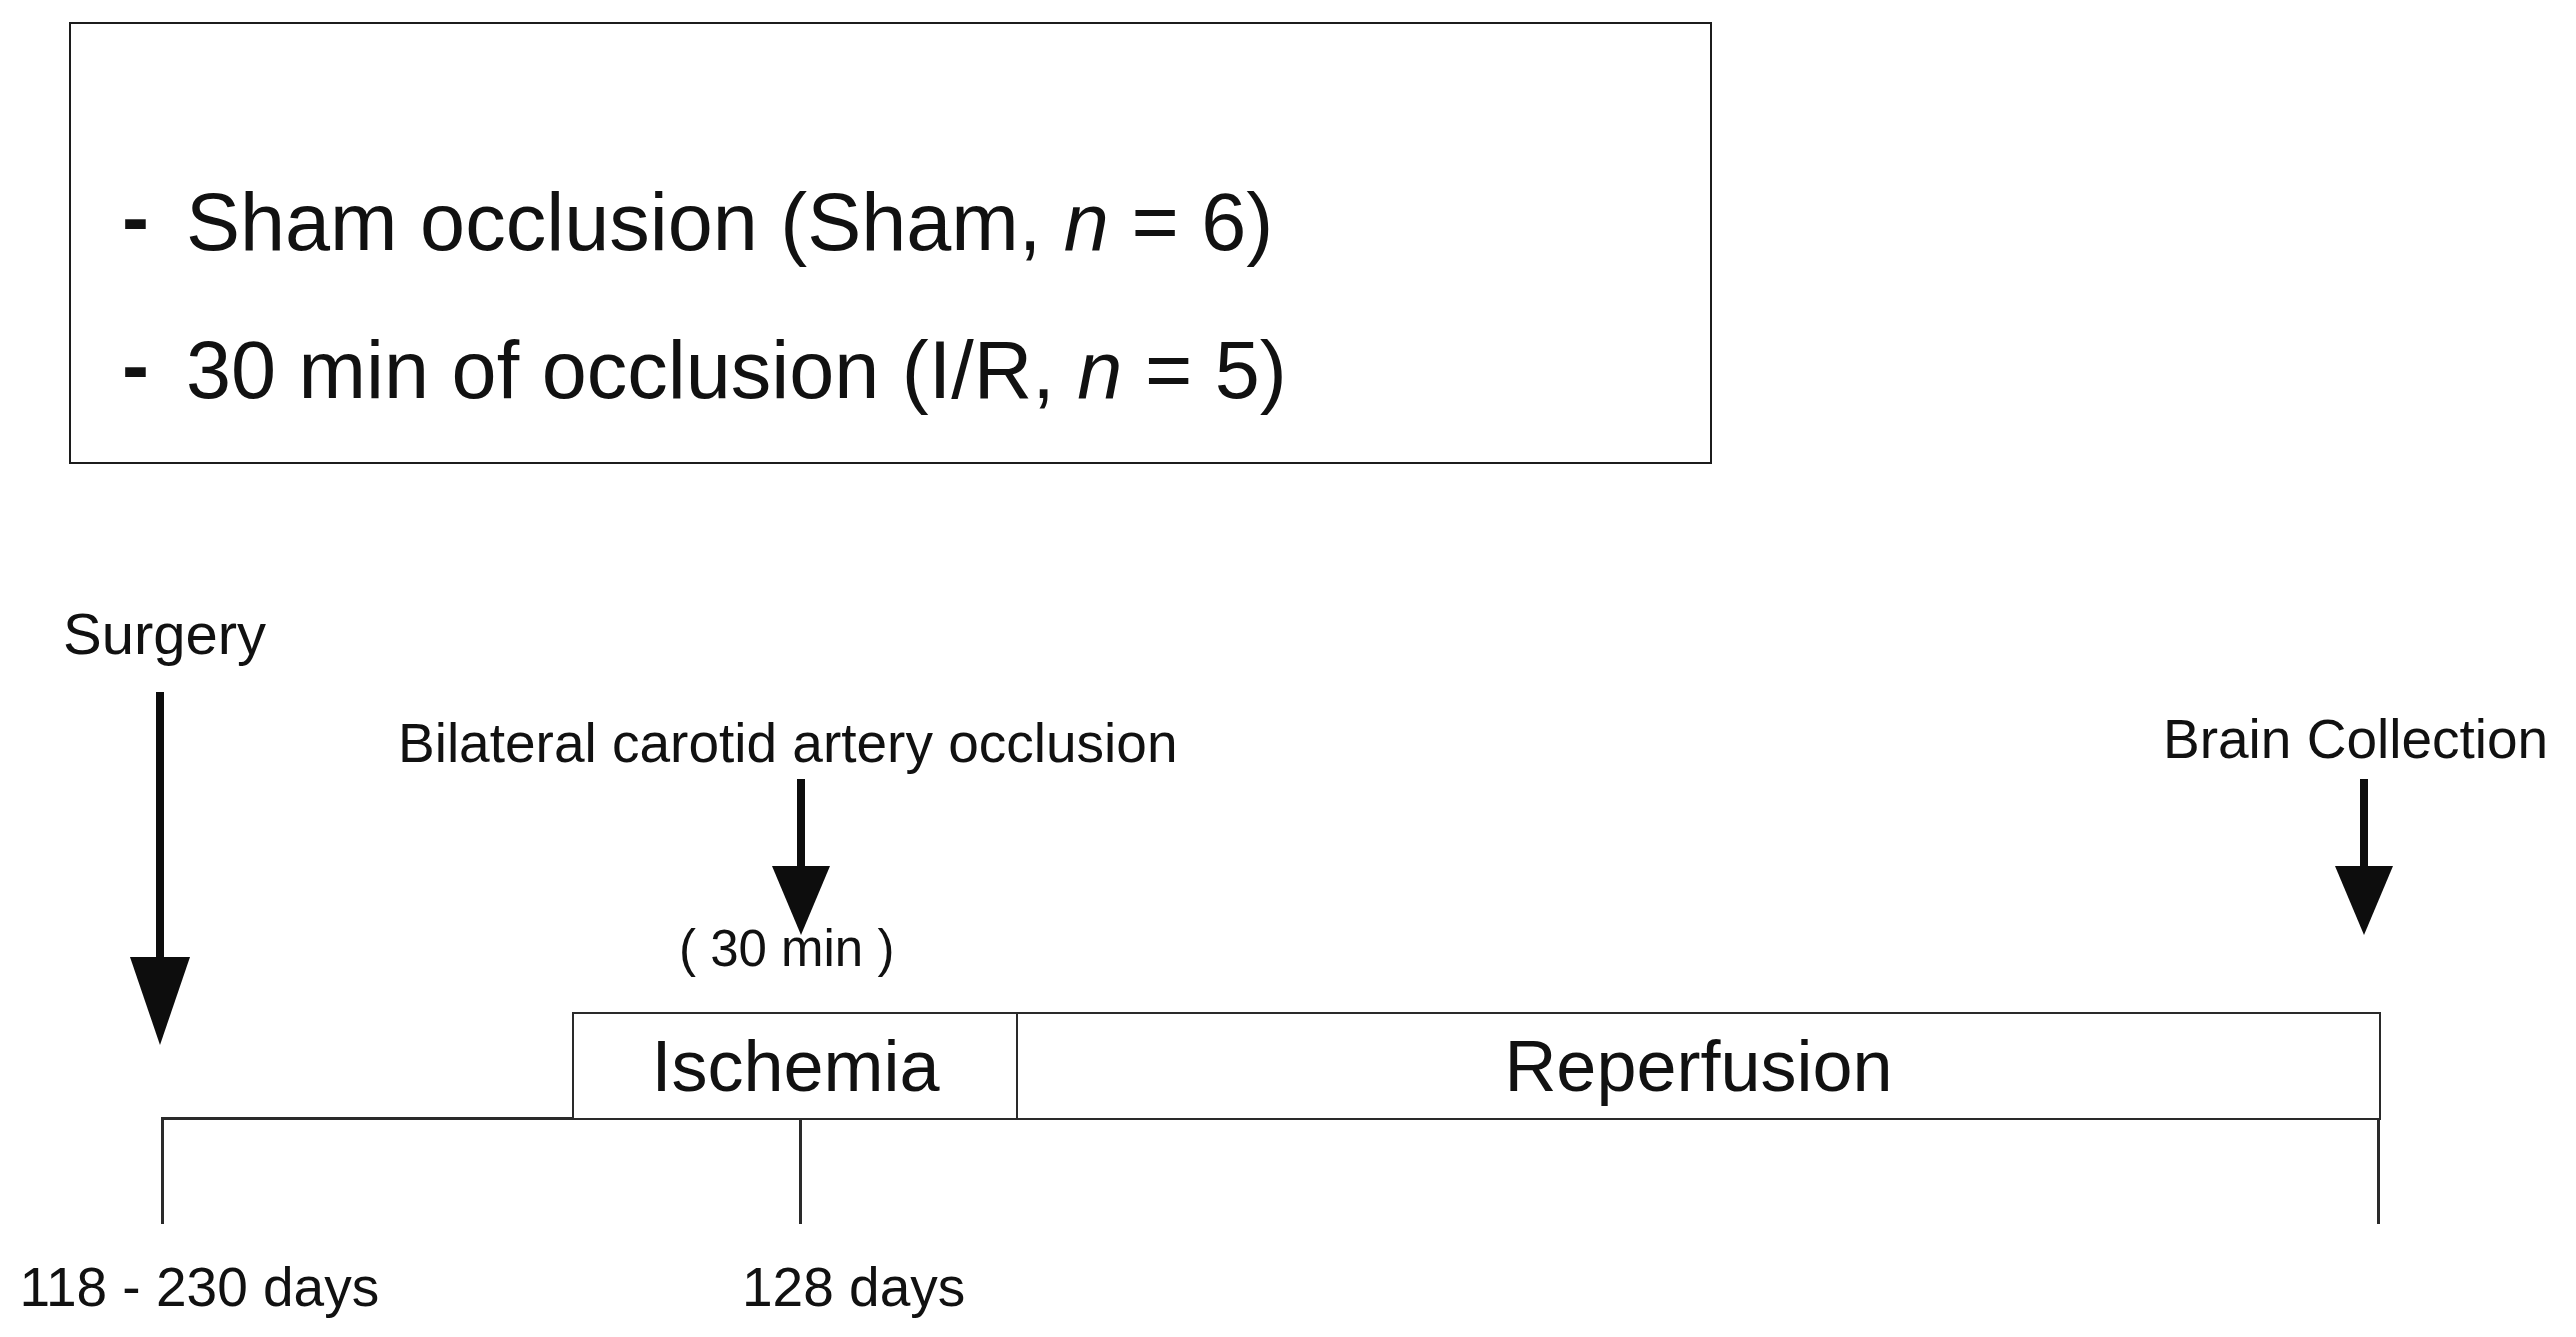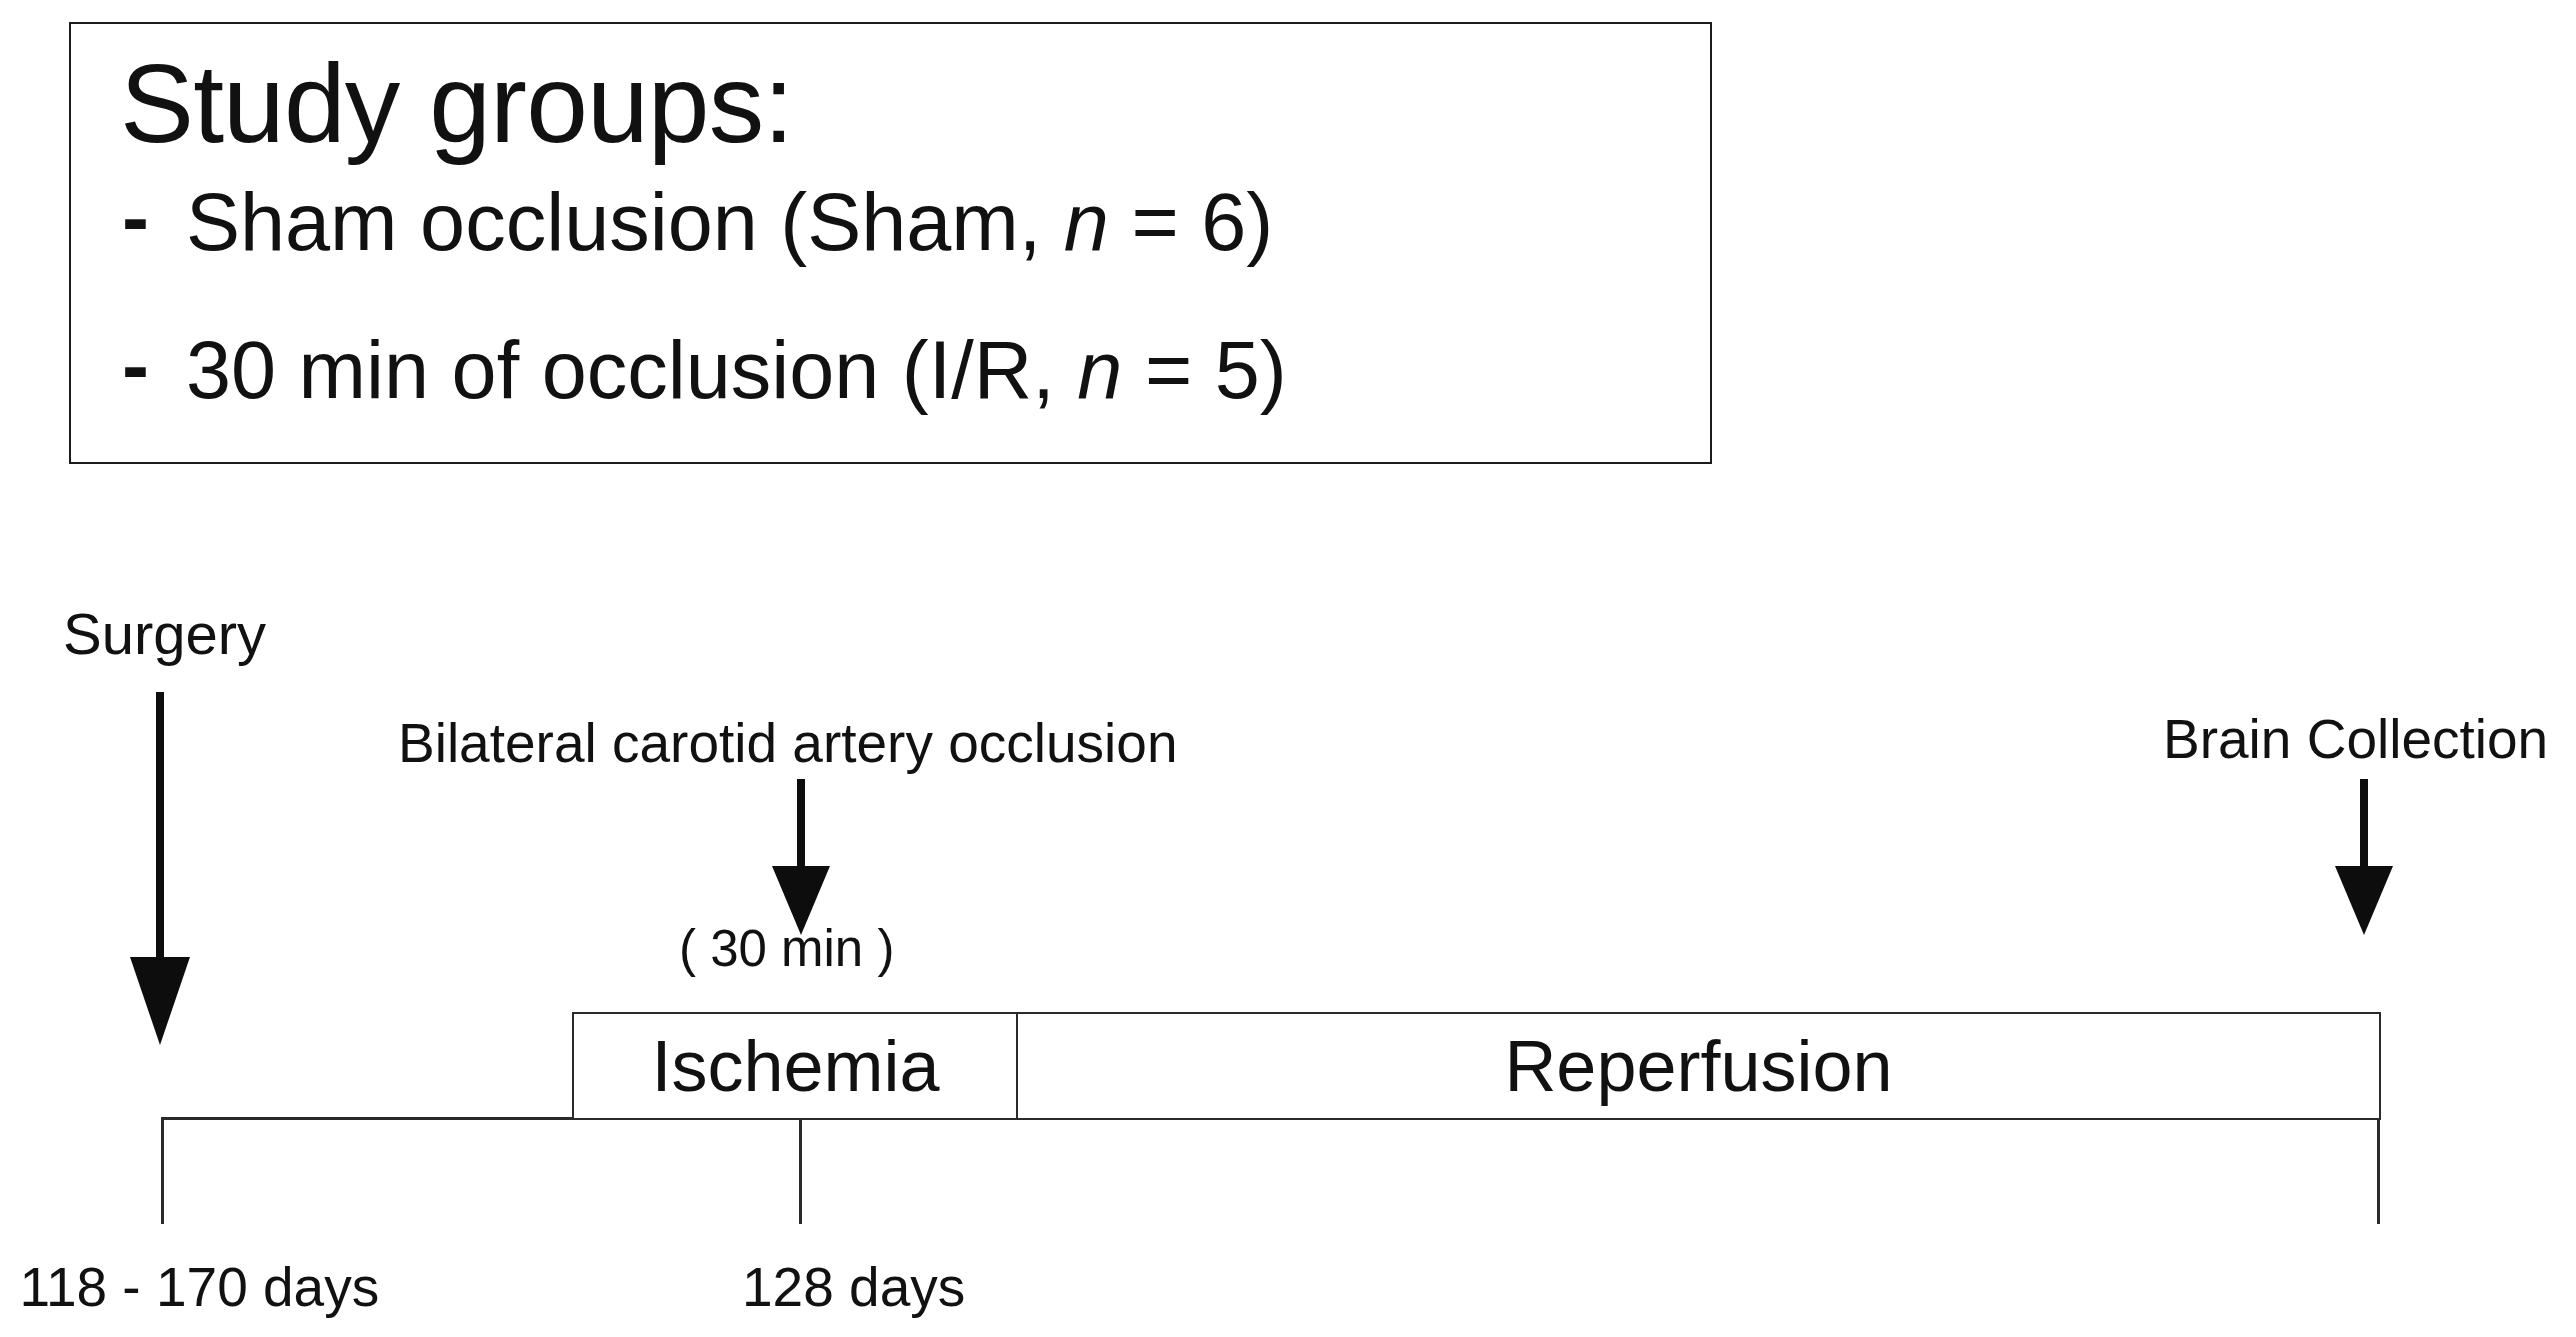--- a/index.html
+++ b/index.html
@@ -125,21 +125,20 @@
   .ticklbl-1 { left: 19.4px; }
   .ticklbl-2 { left: 697px; margin-left: 45px; }
   .ticklbl-3 { left: 2277px; }
 </style>
 </head>
 <body>
 
 <div class="canvas">
 
   <div class="study-box">
-    <div class="sg-title">Study groups:</div>
 
     <div class="sg-item sg-item1"><span class="dash">-</span><span>Sham occlusion (Sham, </span><span class="nvar">n</span><span> = 6)</span></div>
 
     <div class="sg-item sg-item2"><span class="dash">-</span><span>30 min of occlusion (I/R, </span><span class="nvar">n</span><span> = 5)</span></div>
   </div>
 
   <div class="lbl lbl-surgery">Surgery</div>
 
   <div class="lbl lbl-occlusion">Bilateral carotid artery occlusion</div>
 
@@ -169,17 +168,17 @@
   </div>
 
   <div class="seg seg-reperfusion">
     <span>Reperfusion</span>
   </div>
 
   <div class="tick tick-1"></div>
   <div class="tick tick-2"></div>
   <div class="tick tick-3"></div>
 
-  <div class="ticklbl ticklbl-1">118 - 170 days</div>
+  <div class="ticklbl ticklbl-1">118 - 230 days</div>
   <div class="ticklbl ticklbl-2">128 days</div>
 
 </div>
 
 
 </body></html>

